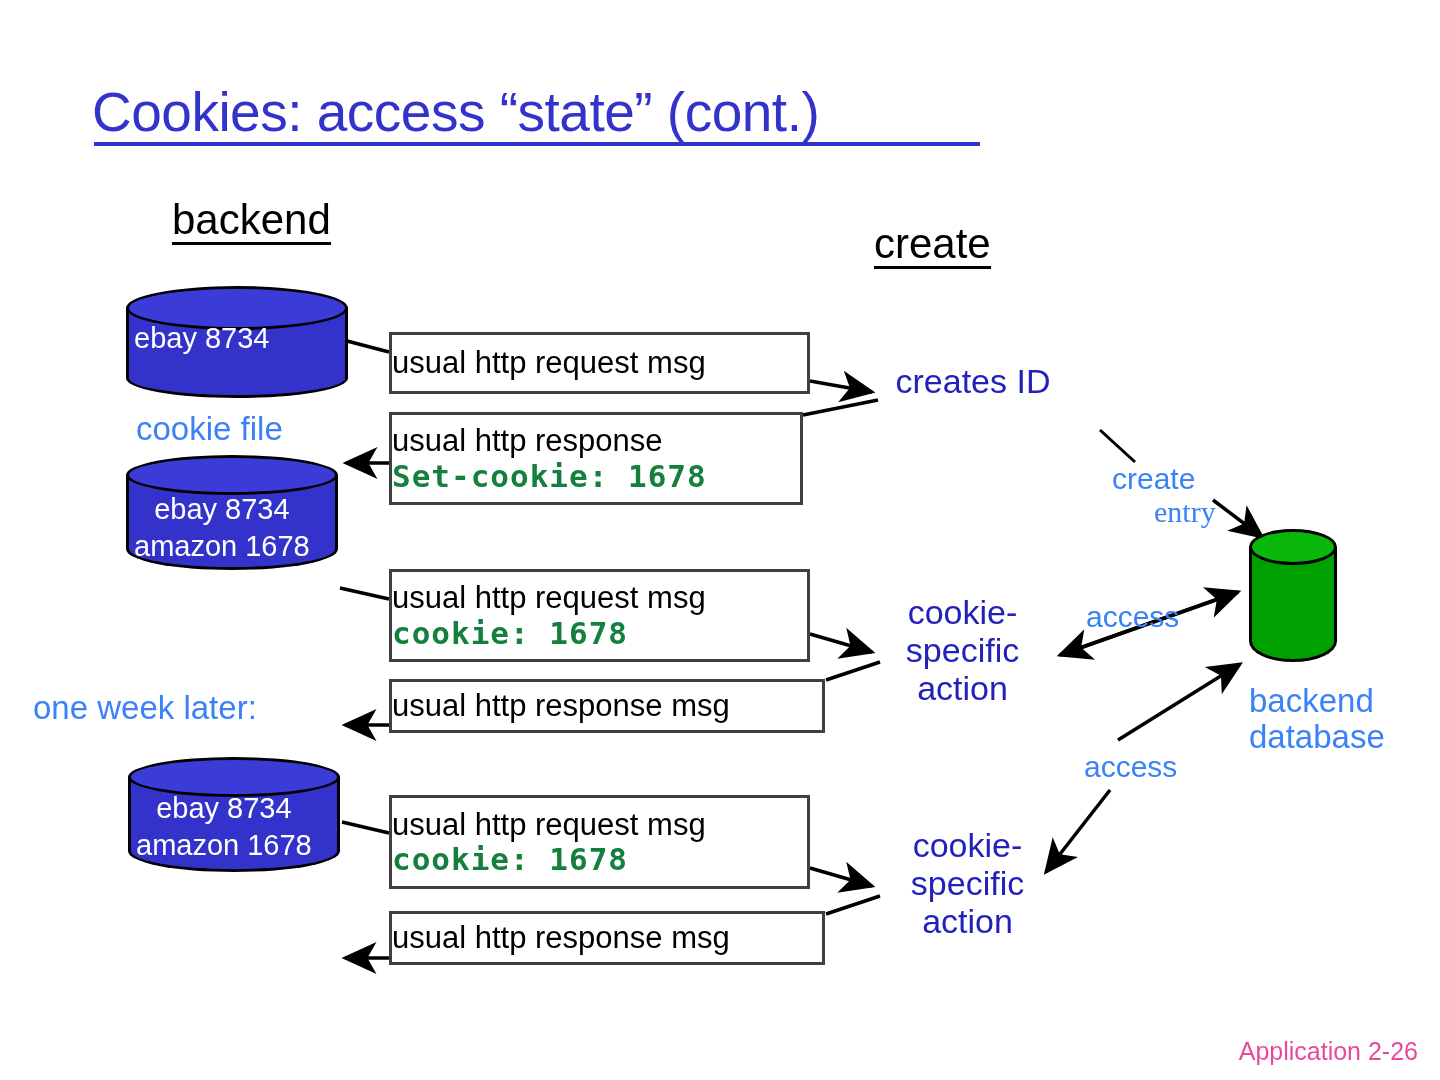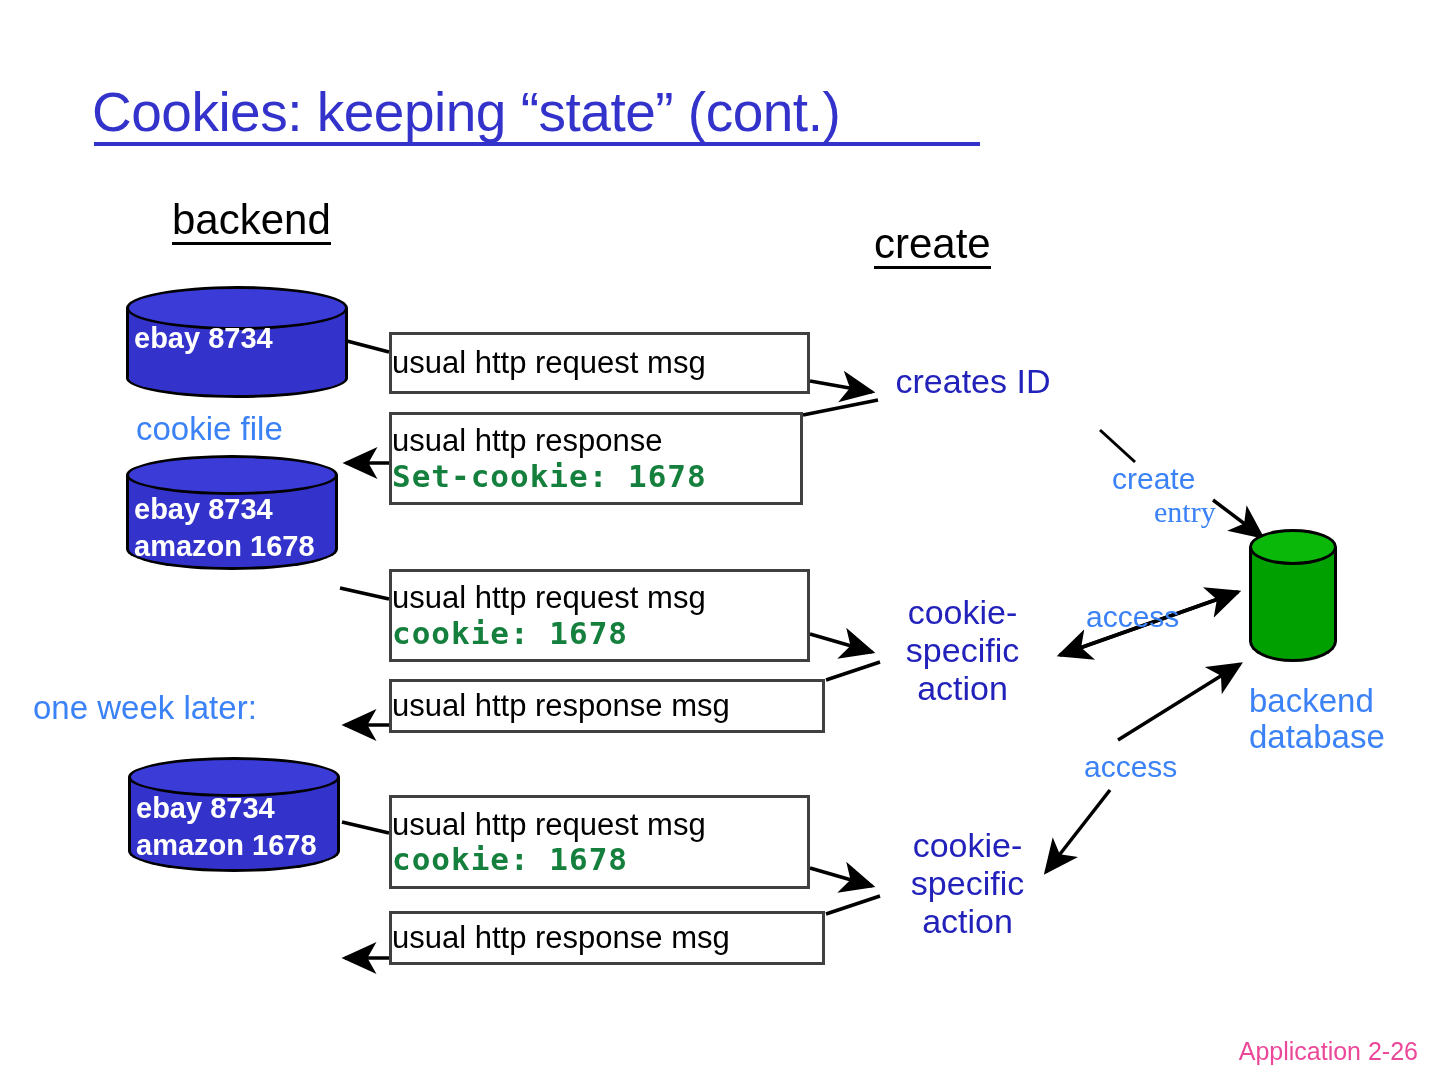--- a/index.html
+++ b/index.html
@@ -127,24 +127,25 @@
     right: 0;
     top: 0;
     box-sizing: border-box;
     border: 3px solid #000000;
     border-radius: 50%;
   }
   .cyl .txt {
     position: absolute;
     left: 8px;
     color: #ffffff;
-    font-weight: bold;
+    font-weight: normal;
     font-size: 29px;
     line-height: 1.28;
     white-space: nowrap;
+    text-align: center;
   }
 
   
   .footer {
     position: absolute;
     right: 22px;
     bottom: 14px;
     font-size: 25px;
     color: #ec4899;
     white-space: nowrap;
@@ -191,21 +192,21 @@
     <line x1="1213" y1="500" x2="1262" y2="537" stroke="#000" stroke-width="3.5" marker-end="url(#ah)"></line>
 
     <line x1="1060" y1="655" x2="1238" y2="592" stroke="#000" stroke-width="3.5" marker-end="url(#ah)"></line>
     <line x1="1238" y1="592" x2="1060" y2="655" stroke="#000" stroke-width="3.5" marker-end="url(#ah)"></line>
 
     <line x1="1118" y1="740" x2="1240" y2="664" stroke="#000" stroke-width="3.5" marker-end="url(#ah)"></line>
 
     <line x1="1110" y1="790" x2="1046" y2="872" stroke="#000" stroke-width="3.5" marker-end="url(#ah)"></line>
   </svg>
 
-  <div class="title">Cookies: keeping “state” (cont.)</div>
+  <div class="title">Cookies: access “state” (cont.)</div>
   <div class="title-rule"></div>
 
   <div class="heading" style="left:172px; top:196px;">
     <span>backend</span>
     <span class="rule"></span>
   </div>
   <div class="heading" style="left:874px; top:220px;">
     <span>create</span>
     <span class="rule"></span>
   </div>

